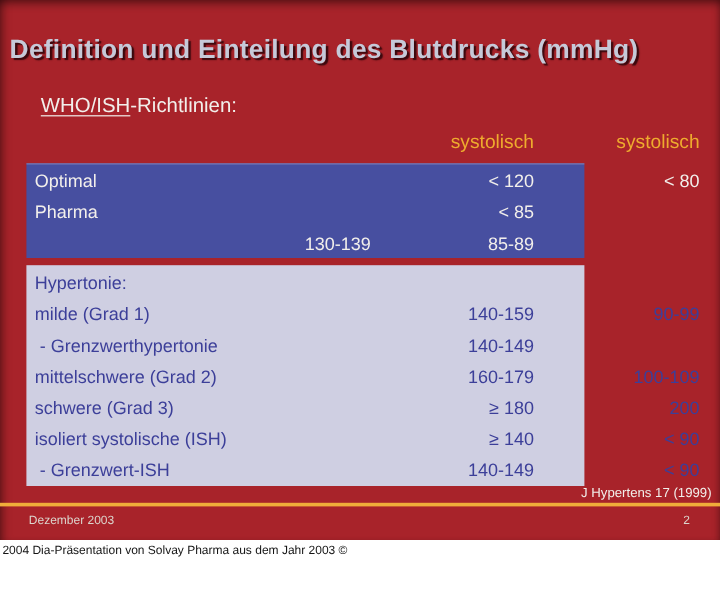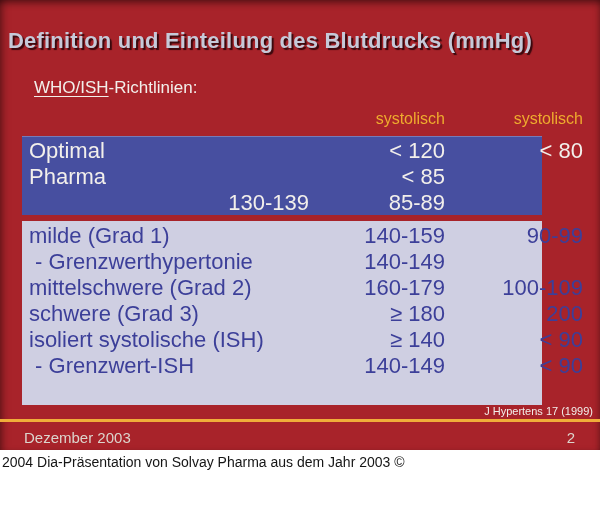--- a/index.html
+++ b/index.html
@@ -40,21 +40,21 @@
   }
   .cell { overflow: hidden; white-space: pre; }
   .cell.label { padding-left: 7px; text-align: left; }
   .cell.syst, .cell.diast { text-align: right; }
 
   .colheads {
     position: absolute; left: 22px; top: 106px; width: 561px;
     color: var(--yellow-accent, #eeab2e); font-size: 16px;
   }
 
-  .block { position: absolute; left: 22px; width: 520px; font-size: 22px; }
+  .block { position: absolute; left: 22px; width: 465px; font-size: 15px; }
   .block.blue {
     top: 136px; height: 79px; padding-top: 1px;
     background: var(--table-blue, #474fa0);
     color: var(--white-text, #f2efeb);
     border-top: 1px solid rgba(255,255,255,0.25);
     box-sizing: border-box;
   }
   .block.lavender {
     top: 221px; height: 184px; padding-top: 2px;
     background: var(--table-lavender, #cfcfe2);
@@ -67,28 +67,28 @@
     font-size: 11px; color: var(--white-text, #f2efeb);
   }
 
   .yellow-line {
     position: absolute; left: 0; top: 419px; width: 600px; height: 3px;
     background: var(--yellow-line, #f0ad3a);
   }
 
   .footer {
     position: absolute; left: 0; top: 422px; width: 600px; height: 28px;
-    font-size: 15px; color: var(--footer-text, #dcd5cd);
+    font-size: 10px; color: var(--footer-text, #dcd5cd);
   }
   .footer .date { position: absolute; left: 24px; top: 7px; }
   .footer .pagenum { position: absolute; right: 25px; top: 7px; }
 
   .caption {
     position: absolute; left: 2px; top: 454px; width: 596px;
-    font-size: 14px; color: #151515;
+    font-size: 10px; color: #151515;
   }
 </style>
 </head>
 <body>
 
 <div class="page">
   <div class="slide">
 
     <h1 class="title">Definition und Einteilung des Blutdrucks (mmHg)</h1>
 
@@ -112,20 +112,25 @@
           <div class="cell label">Pharma</div>
           <div class="cell diast">&lt; 85</div>
         </div>
         <div class="trow">
           <div class="cell syst">130-139</div>
           <div class="cell diast">85-89</div>
         </div>
       </div>
 
     <div class="block lavender" id="hyper-table">
+      <div class="trow">
+        <div class="cell label">Hypertonie:</div>
+        <div class="cell syst"></div>
+        <div class="cell diast"></div>
+      </div>
     <div class="trow">
           <div class="cell label">milde (Grad 1)</div>
           <div class="cell syst">140-159</div>
           <div class="cell diast">90-99</div>
         </div>
         <div class="trow">
           <div class="cell label"> - Grenzwerthypertonie</div>
           <div class="cell syst">140-149</div>
         </div>
         <div class="trow">

